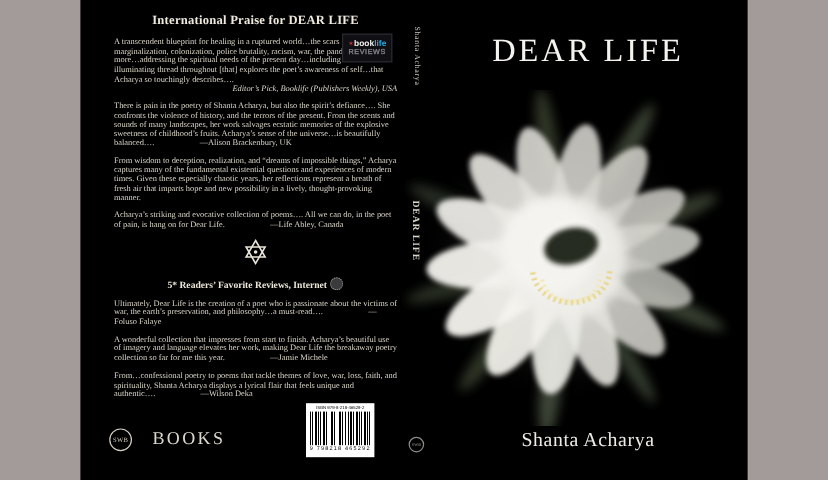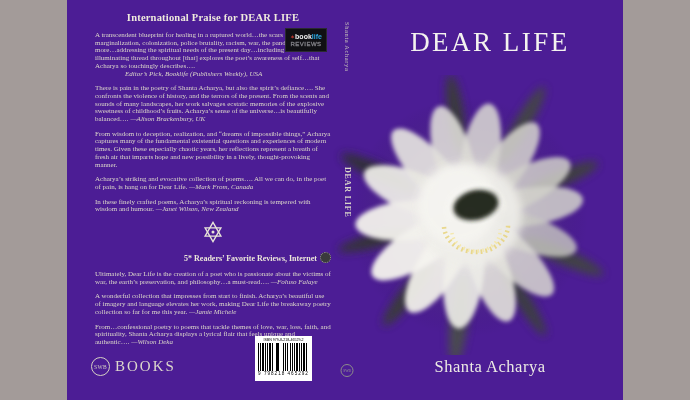--- a/index.html
+++ b/index.html
@@ -3,59 +3,59 @@
 <meta charset="utf-8">
 <style>
   html,body{margin:0;padding:0;}
   body{
     width:690px;height:400px;overflow:hidden;position:relative;
     background:#a39b99;
     font-family:"Liberation Serif","DejaVu Serif",serif;
   }
   .spread{
     position:absolute;left:67px;top:0;width:556px;height:400px;
-    background:#4c1d95;display:flex;
+    background:#000000;display:flex;
   }
   
   .back-cover{
     position:relative;width:270px;height:400px;box-sizing:border-box;
     padding:12px 6px 0 28px;color:#dcd7ca;overflow:hidden;z-index:2;
   }
   .bc-heading{
     text-align:center;font-weight:bold;font-size:10.5px;letter-spacing:.2px;
     color:#efeadd;margin:0 0 9px 0;
   }
   .review{font-size:7px;line-height:7.7px;margin:0 0 7px 0;text-align:left;}
-  .attr-line{display:block;padding-left:30px;font-style:italic;}
-  .attr-inline{font-style:italic;}
+  .attr-line{display:block;padding-left:30px;font-style:italic;text-align:right;}
+  .attr-inline{margin-left:36px;}
   .booklife-badge{
     position:absolute;top:28px;left:218px;width:42px;height:24px;
     background:#101014;border:1px solid #2a2a30;box-sizing:border-box;
     font-family:"Liberation Sans","DejaVu Sans",sans-serif;
     display:flex;flex-direction:column;align-items:center;justify-content:center;
     line-height:1;
   }
   .bl-top{font-size:7px;font-weight:bold;}
   .bl-star{color:#c8372d;font-size:6px;}
   .bl-book{color:#f2f2f2;}
   .bl-life{color:#2da9e0;}
   .bl-reviews{
     font-size:6px;color:#9a9aa0;letter-spacing:.5px;margin-top:1px;
     -webkit-text-stroke:.3px #77777d;
   }
   .ornament-row{text-align:center;margin:6px 0 5px 0;}
   .readers-heading{
-    text-align:right;font-weight:bold;font-size:8px;color:#ece7da;margin:0 0 8px 0;
+    text-align:center;font-weight:bold;font-size:8px;color:#ece7da;margin:0 0 8px 0;
   }
   .medal{
     display:inline-block;width:9px;height:9px;border-radius:50%;
     background:#3a3a3c;border:1px dotted #9a9a92;vertical-align:-2px;margin-left:3px;
   }
   .publisher{
-    position:absolute;left:24px;top:357px;display:flex;align-items:center;gap:5px;
+    position:absolute;left:24px;top:357px;display:flex;align-items:center;gap:17px;
   }
   .pub-circle{
     width:19px;height:19px;border-radius:50%;border:1.3px solid #d5d0c4;
     display:flex;align-items:center;justify-content:center;box-sizing:border-box;
   }
   .pub-circle span{font-size:5.5px;color:#d5d0c4;letter-spacing:.3px;}
   .pub-name{font-size:15px;letter-spacing:2px;color:#ddd8cc;}
   .barcode{
     position:absolute;left:188px;top:336px;width:57px;height:45px;
     background:#ffffff;box-sizing:border-box;padding:1.5px 2px 1px 2px;
@@ -176,27 +176,23 @@
       <span>There is pain in the poetry of Shanta Acharya, but also the spirit’s defiance…. She confronts the violence of history, and the terrors of the present. From the scents and sounds of many landscapes, her work salvages ecstatic memories of the explosive sweetness of childhood’s fruits. Acharya’s sense of the universe…is beautifully balanced….</span>
       <span class="attr-inline">—Alison Brackenbury, UK</span>
     </p>
 
     <p class="review">
       <span>From wisdom to deception, realization, and “dreams of impossible things,” Acharya captures many of the fundamental existential questions and experiences of modern times. Given these especially chaotic years, her reflections represent a breath of fresh air that imparts hope and new possibility in a lively, thought-provoking manner.</span>
     </p>
 
     <p class="review">
       <span>Acharya’s striking and evocative collection of poems…. All we can do, in the poet of pain, is hang on for Dear Life.</span>
-      <span class="attr-inline">—Mark From, Canada</span>
-    </p>
-
-    <p class="review">
-      <span>In these finely crafted poems, Acharya’s spiritual reckoning is tempered with wisdom and humour.</span>
-      <span class="attr-inline">—Janet Wilson, New Zealand</span>
-    </p>
+      <span class="attr-inline">—Life Abley, Canada</span>
+    </p>
+
 
     <div class="ornament-row">
       <svg width="20" height="22" viewBox="0 0 24 26" aria-hidden="true">
         <polygon points="12,1.5 21.5,18 2.5,18" fill="none" stroke="#e8e4d8" stroke-width="1.6"></polygon>
         <polygon points="12,24.5 2.5,8 21.5,8" fill="none" stroke="#e8e4d8" stroke-width="1.6"></polygon>
         <circle cx="12" cy="13" r="1.8" fill="#e8e4d8"></circle>
       </svg>
     </div>
 
     <div class="readers-heading">

